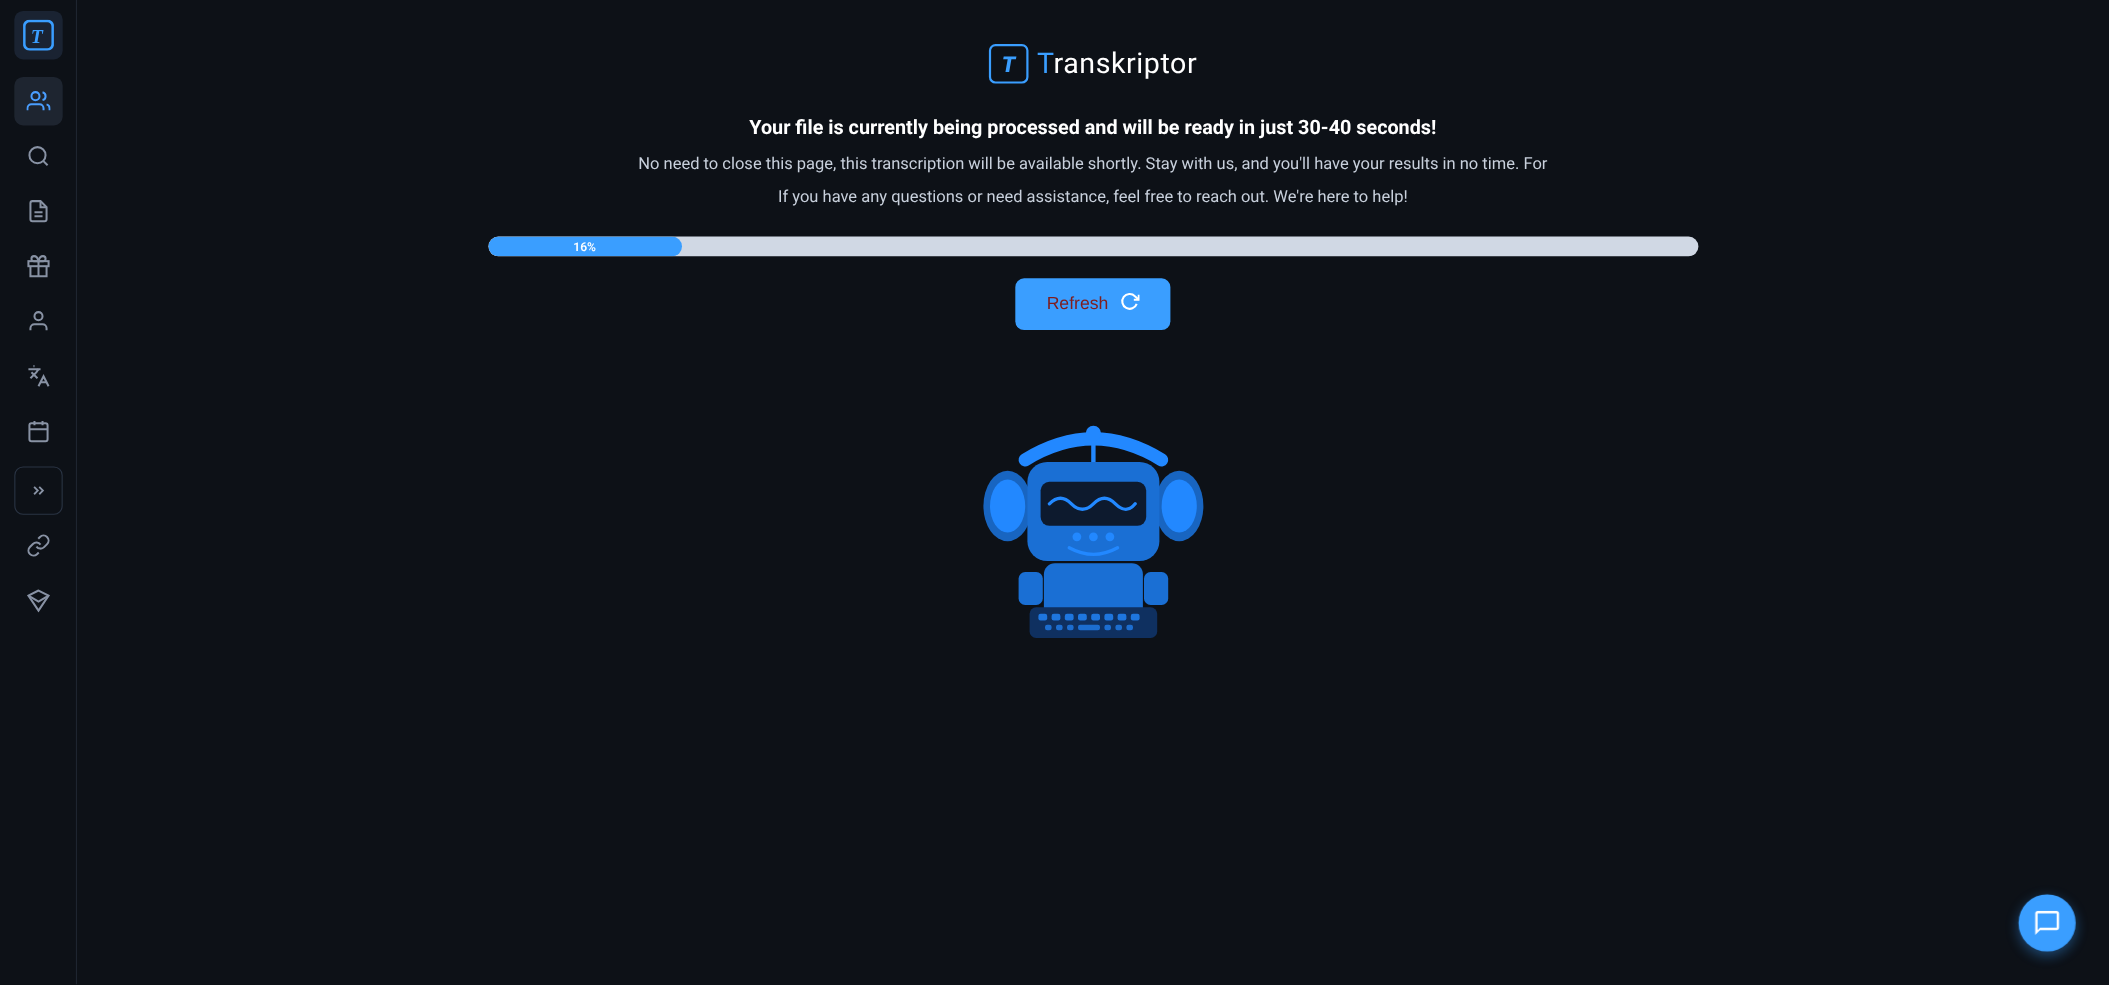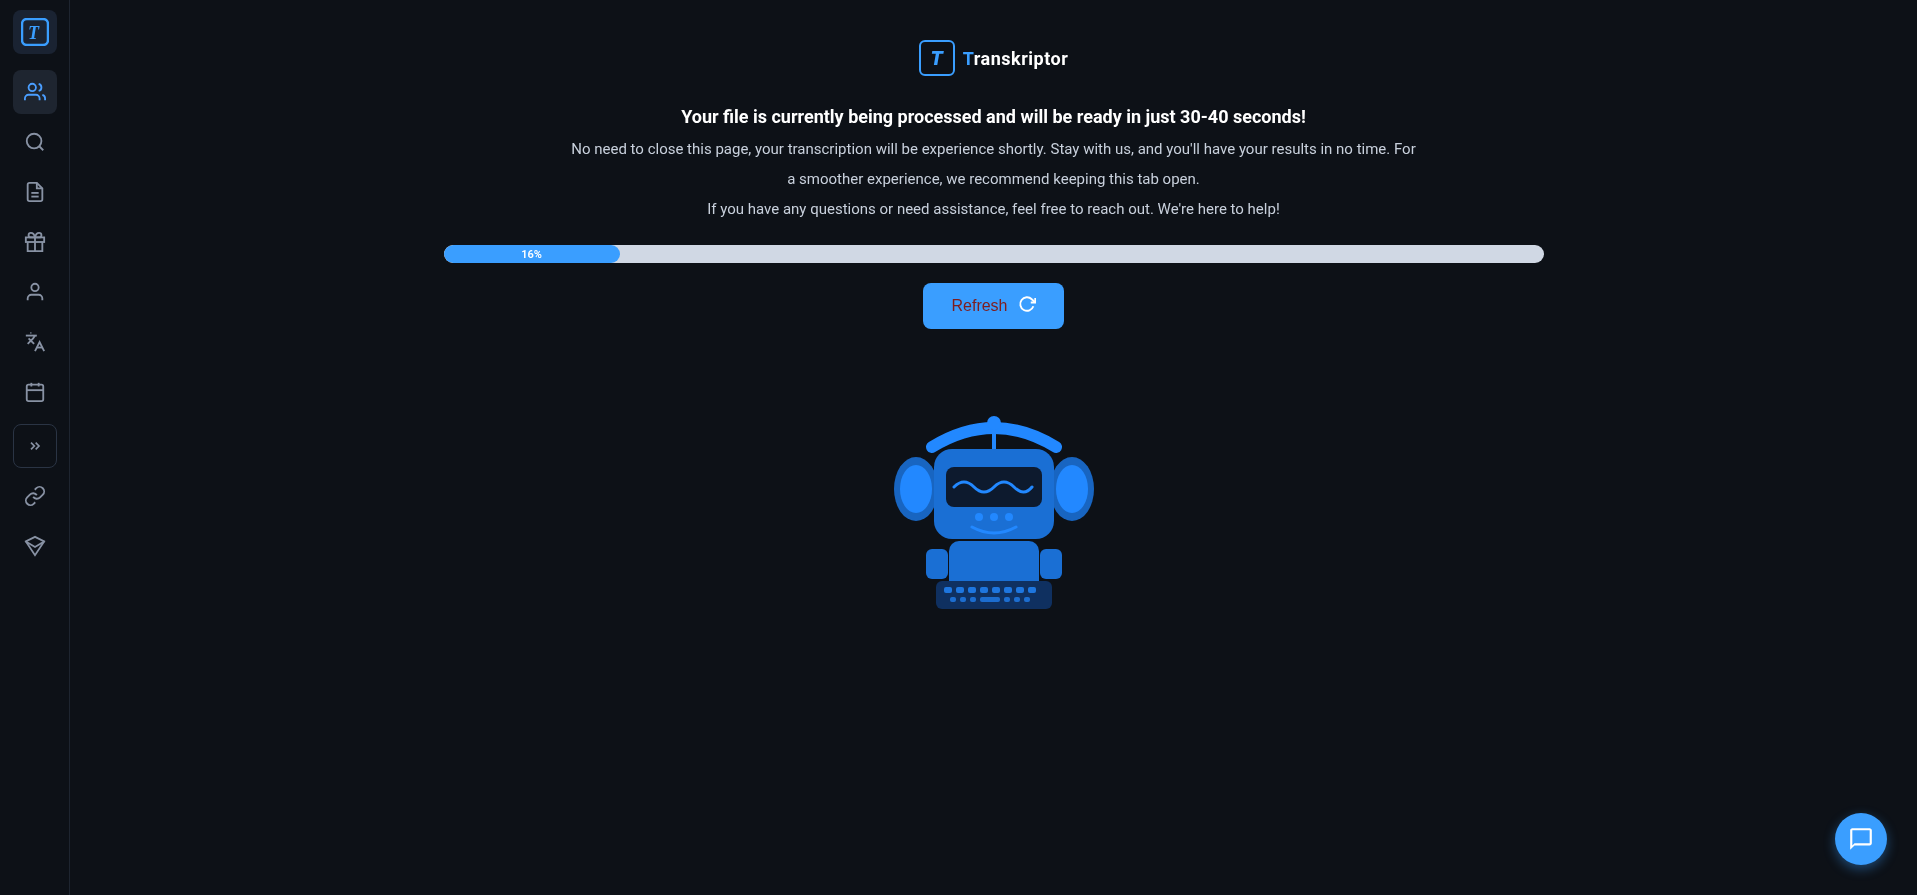--- a/index.html
+++ b/index.html
@@ -104,22 +104,22 @@
       align-items: center;
       justify-content: center;
       color: #3a9eff;
       font-weight: 900;
       font-size: 20px;
       font-style: italic;
     }
 
     .brand-logo-text {
       color: #ffffff;
-      font-size: 18px;
-      font-weight: 700;
+      font-size: 26px;
+      font-weight: 400;
       letter-spacing: 0.5px;
     }
 
     .brand-logo-text span.highlight {
       color: #3a9eff;
     }
 
     
     .processing-text {
       text-align: center;
@@ -328,22 +328,21 @@
 
   <div class="brand-logo">
     <div class="brand-logo-icon">T</div>
     <div class="brand-logo-text">
       <span class="highlight">T</span><span>ranskriptor</span>
     </div>
   </div>
 
   <div class="processing-text">
     <div class="line1">Your file is currently being processed and will be ready in just 30-40 seconds!</div>
-    <div class="line2">No need to close this page, your transcription will be experience shortly. Stay with us, and you'll have your results in no time. For</div>
-    <div class="line2">a smoother experience, we recommend keeping this tab open.</div>
+    <div class="line2">No need to close this page, this transcription will be available shortly. Stay with us, and you'll have your results in no time. For</div>
     <div class="line3">If you have any questions or need assistance, feel free to reach out. We're here to help!</div>
   </div>
 
   <div class="progress-container">
     <div class="progress-fill" style="width: 16%">
       <span class="progress-label">16%</span>
     </div>
   </div>
 
   <button class="refresh-btn">

